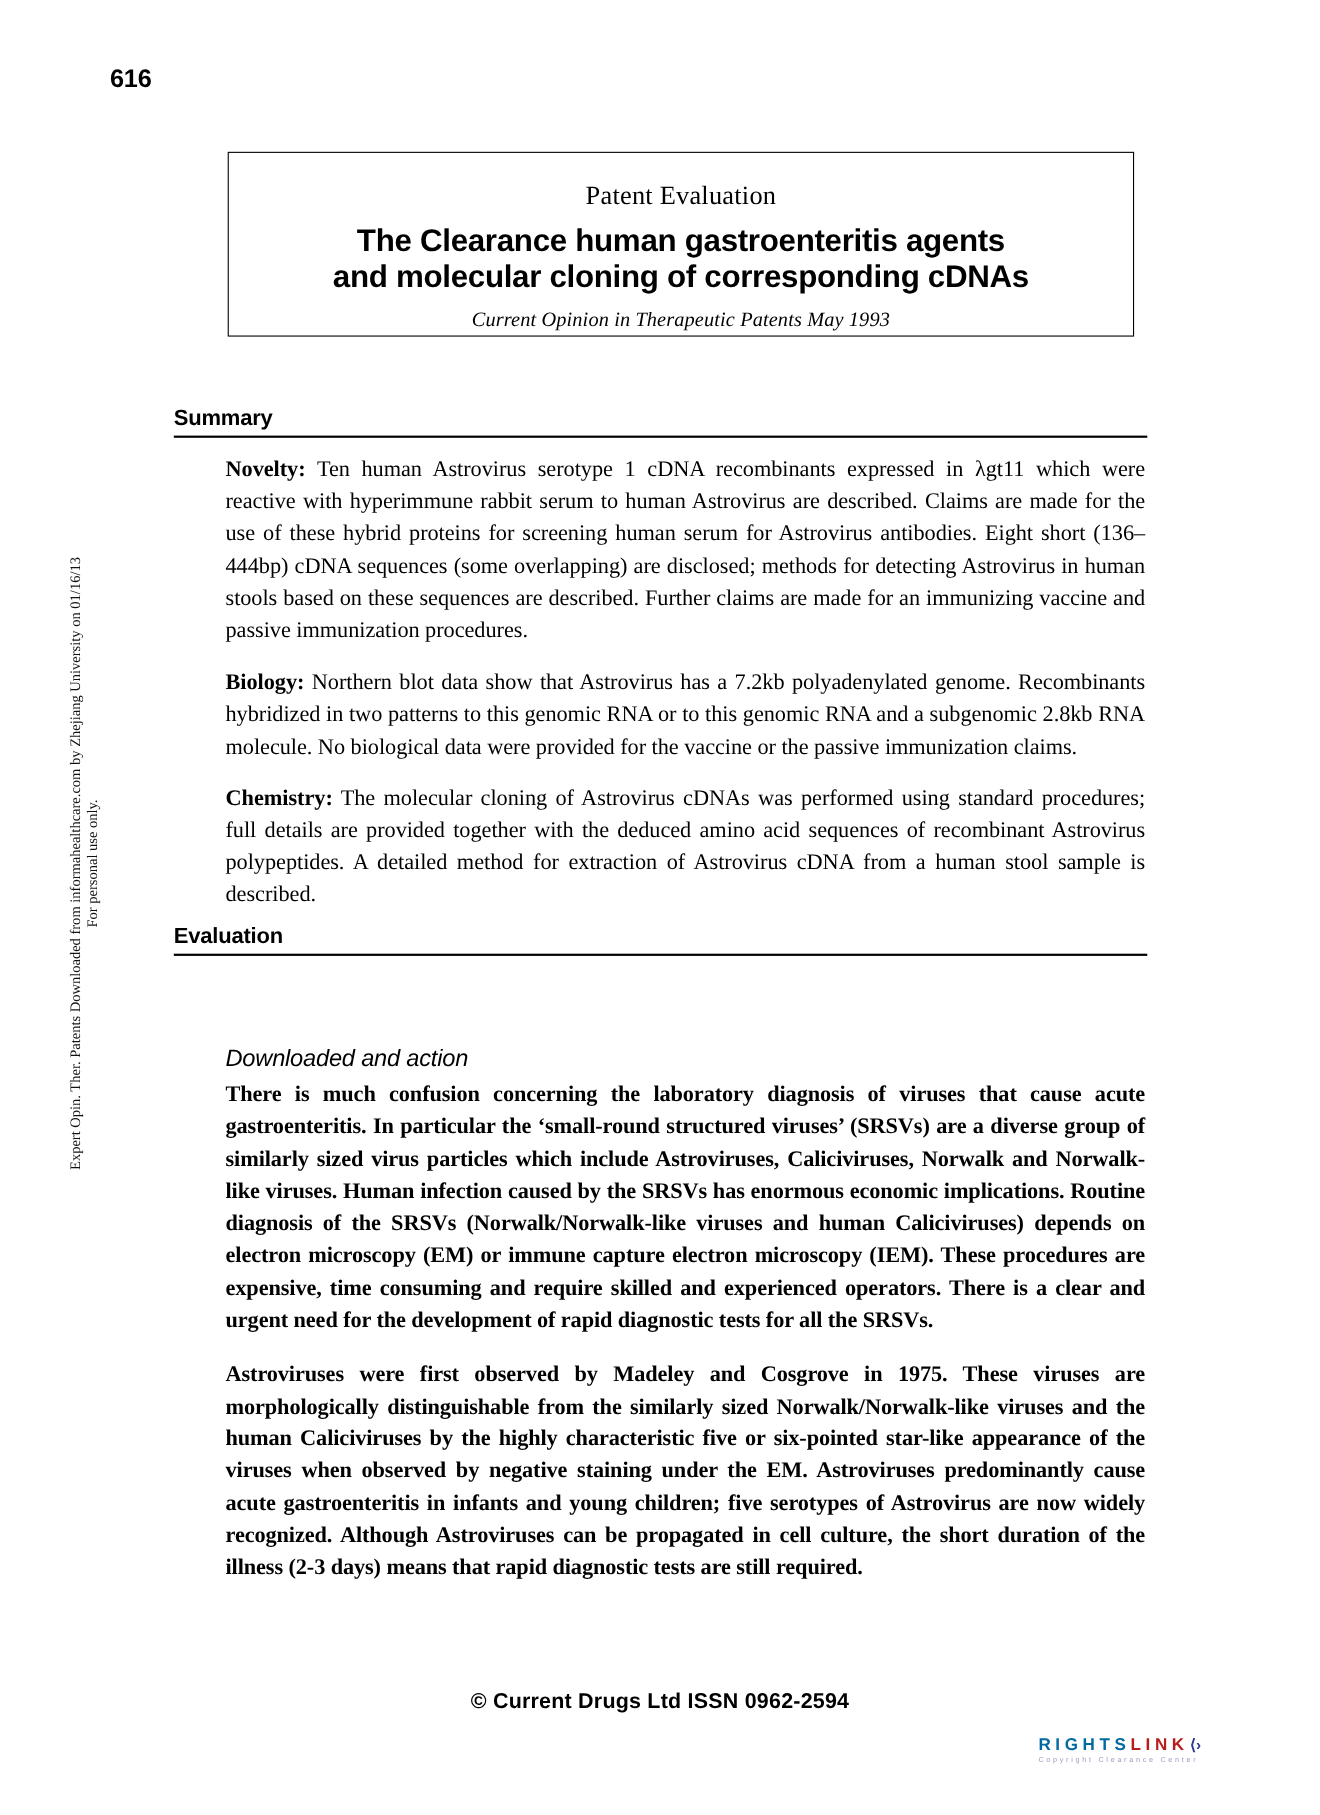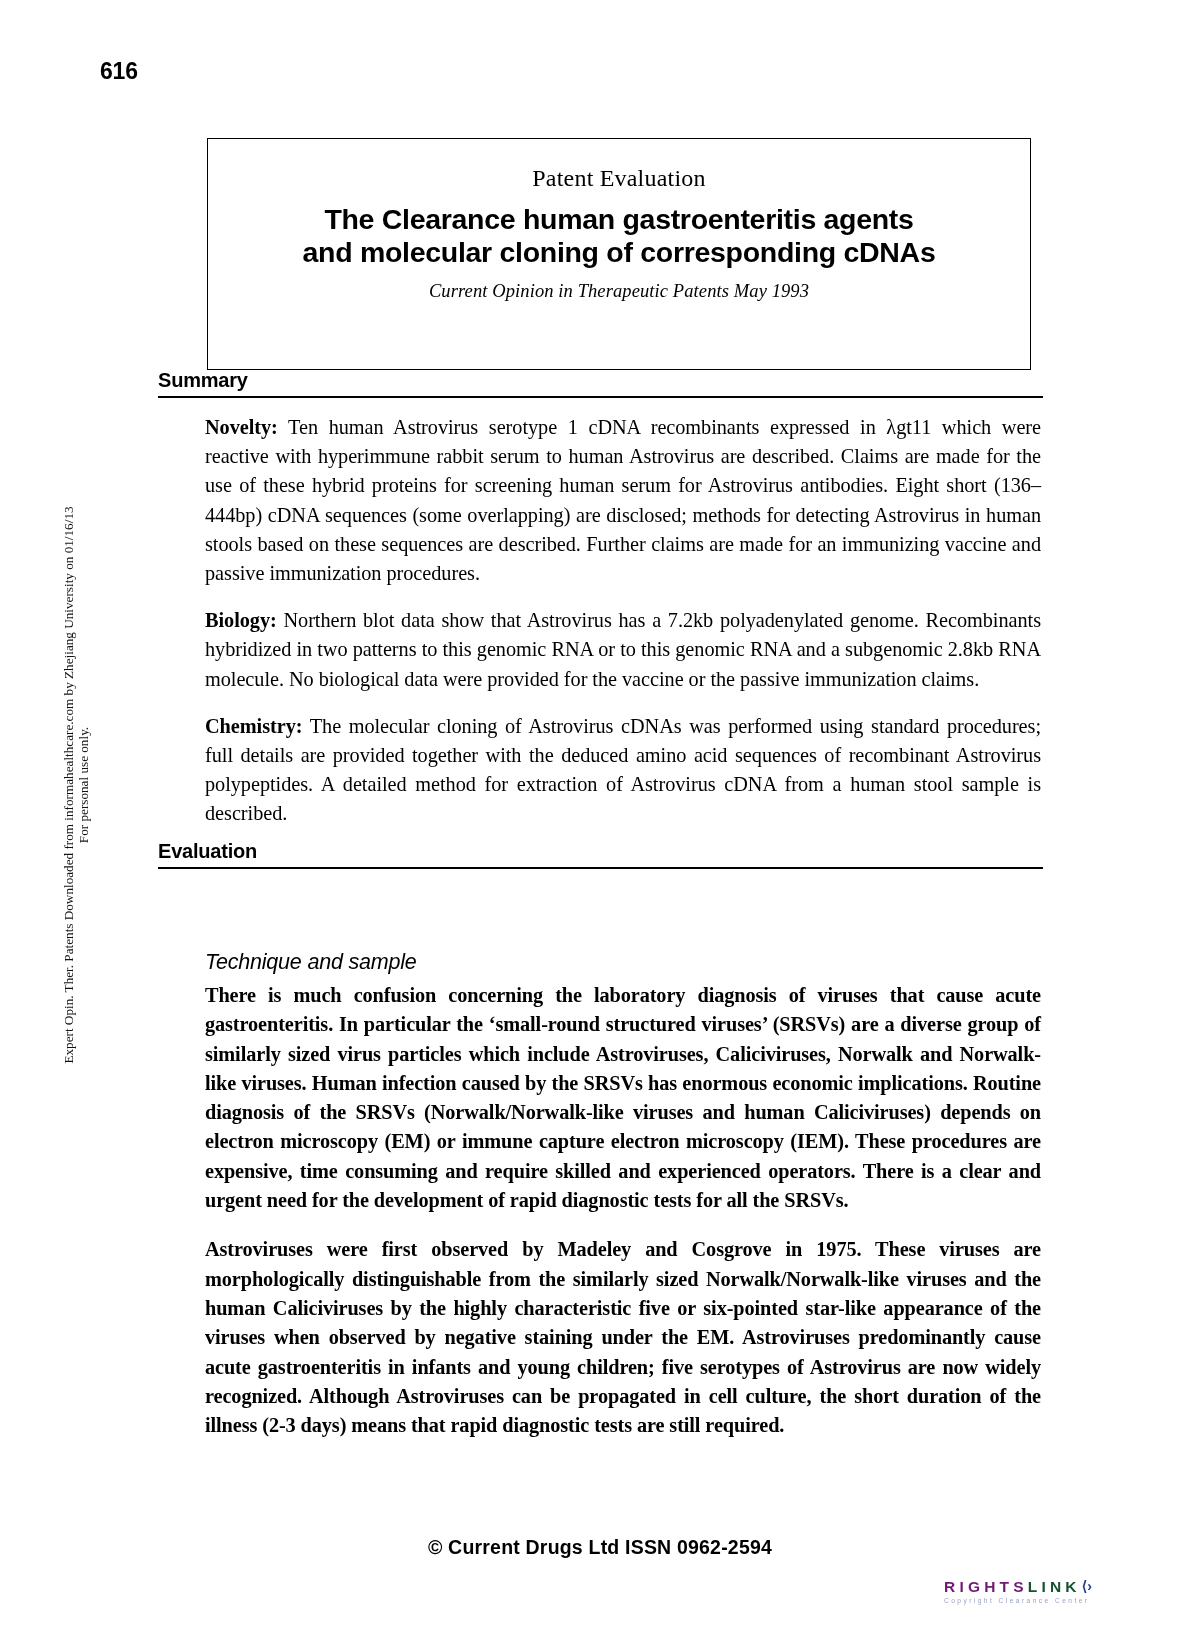--- a/index.html
+++ b/index.html
@@ -55,21 +55,21 @@
     white-space: nowrap;
   }
   .side-stamp .l2 { display:block; }
 
   
   .title-box {
     position: absolute;
     left: 207px;
     top: 138px;
     width: 824px;
-    height: 232px;
+    height: 168px;
     border: 1.6px solid #000;
     box-sizing: border-box;
     text-align: center;
   }
   .tb-kicker {
     font-family: "Liberation Serif", serif;
     font-size: 24px;
     margin-top: 26px;
     letter-spacing: 0.2px;
   }
@@ -182,22 +182,22 @@
   }
   .rl-word {
     display: flex;
     align-items: center;
     font-family: "Liberation Sans", sans-serif;
     font-weight: bold;
     font-size: 15.5px;
     letter-spacing: 4.2px;
     line-height: 17px;
   }
-  .rl-rights { color: #701a75; }
-  .rl-link { color: #14532d; }
+  .rl-rights { color: #0369a1; }
+  .rl-link { color: #b91c1c; }
   .rl-arrows {
     display: inline-block;
     margin-left: 1px;
     color: #2b3a8f;
     font-size: 14px;
     letter-spacing: 0;
     font-weight: bold;
   }
   .rl-sub {
     font-family: "Liberation Sans", sans-serif;
@@ -244,21 +244,21 @@
   <p class="body-para">
     <span class="lead">Chemistry:</span><span> The molecular cloning of Astrovirus cDNAs was performed using standard procedures; full details are provided together with the deduced amino acid sequences of recombinant Astrovirus polypeptides. A detailed method for extraction of Astrovirus cDNA from a human stool sample is described.</span>
   </p>
 </div>
 
 <div class="section-heading" id="evaluation-heading">
   <span class="sh-text">Evaluation</span>
   <span class="sh-rule"></span>
 </div>
 
-<div class="subheading">Technique and sample</div>
+<div class="subheading">Downloaded and action</div>
 
 <div class="col" id="evaluation-body">
   <p class="bold-para">There is much confusion concerning the laboratory diagnosis of viruses that cause acute gastroenteritis. In particular the ‘small-round structured viruses’ (SRSVs) are a diverse group of similarly sized virus particles which include Astroviruses, Caliciviruses, Norwalk and Norwalk-like viruses. Human infection caused by the SRSVs has enormous economic implications. Routine diagnosis of the SRSVs (Norwalk/Norwalk-like viruses and human Caliciviruses) depends on electron microscopy (EM) or immune capture electron microscopy (IEM). These procedures are expensive, time consuming and require skilled and experienced operators. There is a clear and urgent need for the development of rapid diagnostic tests for all the SRSVs.</p>
   <p class="bold-para">Astroviruses were first observed by Madeley and Cosgrove in 1975. These viruses are morphologically distinguishable from the similarly sized Norwalk/Norwalk-like viruses and the human Caliciviruses by the highly characteristic five or six-pointed star-like appearance of the viruses when observed by negative staining under the EM. Astroviruses predominantly cause acute gastroenteritis in infants and young children; five serotypes of Astrovirus are now widely recognized. Although Astroviruses can be propagated in cell culture, the short duration of the illness (2-3 days) means that rapid diagnostic tests are still required.</p>
 </div>
 
 <div class="footer">© Current Drugs Ltd ISSN 0962-2594</div>
 
 <div class="rightslink">
   <div class="rl-word">

